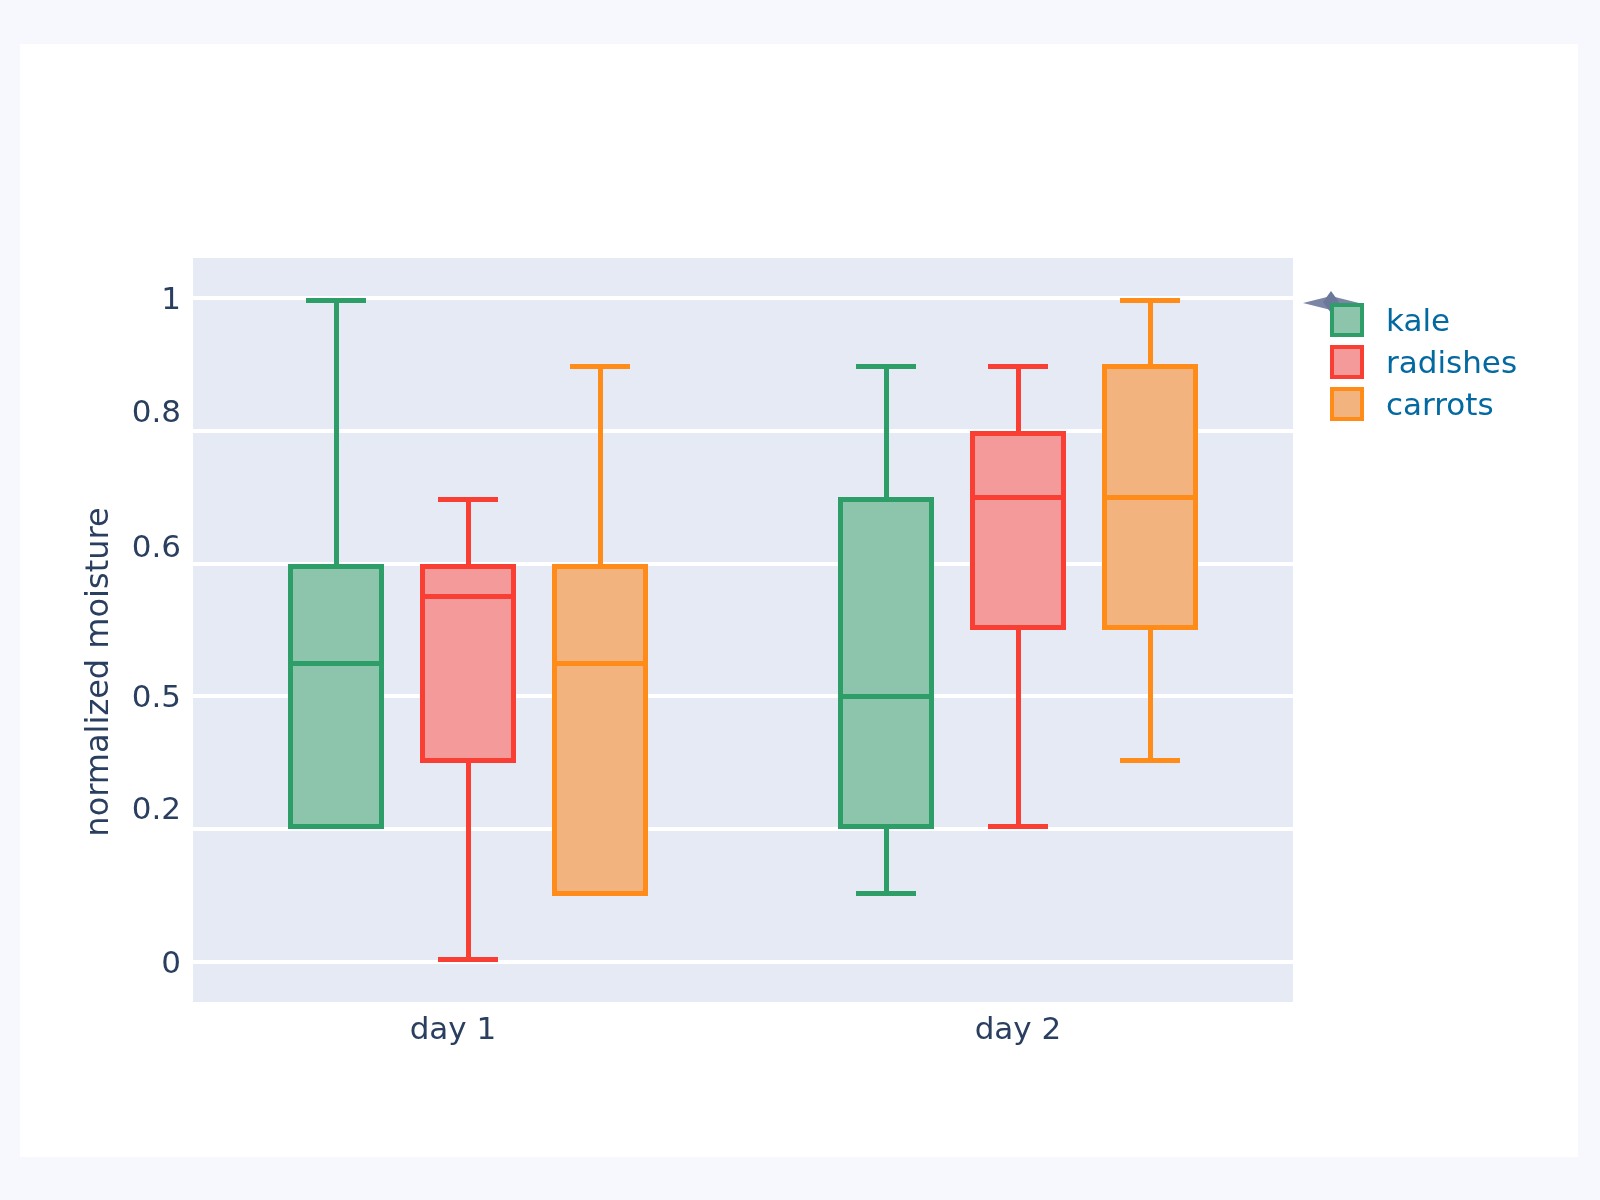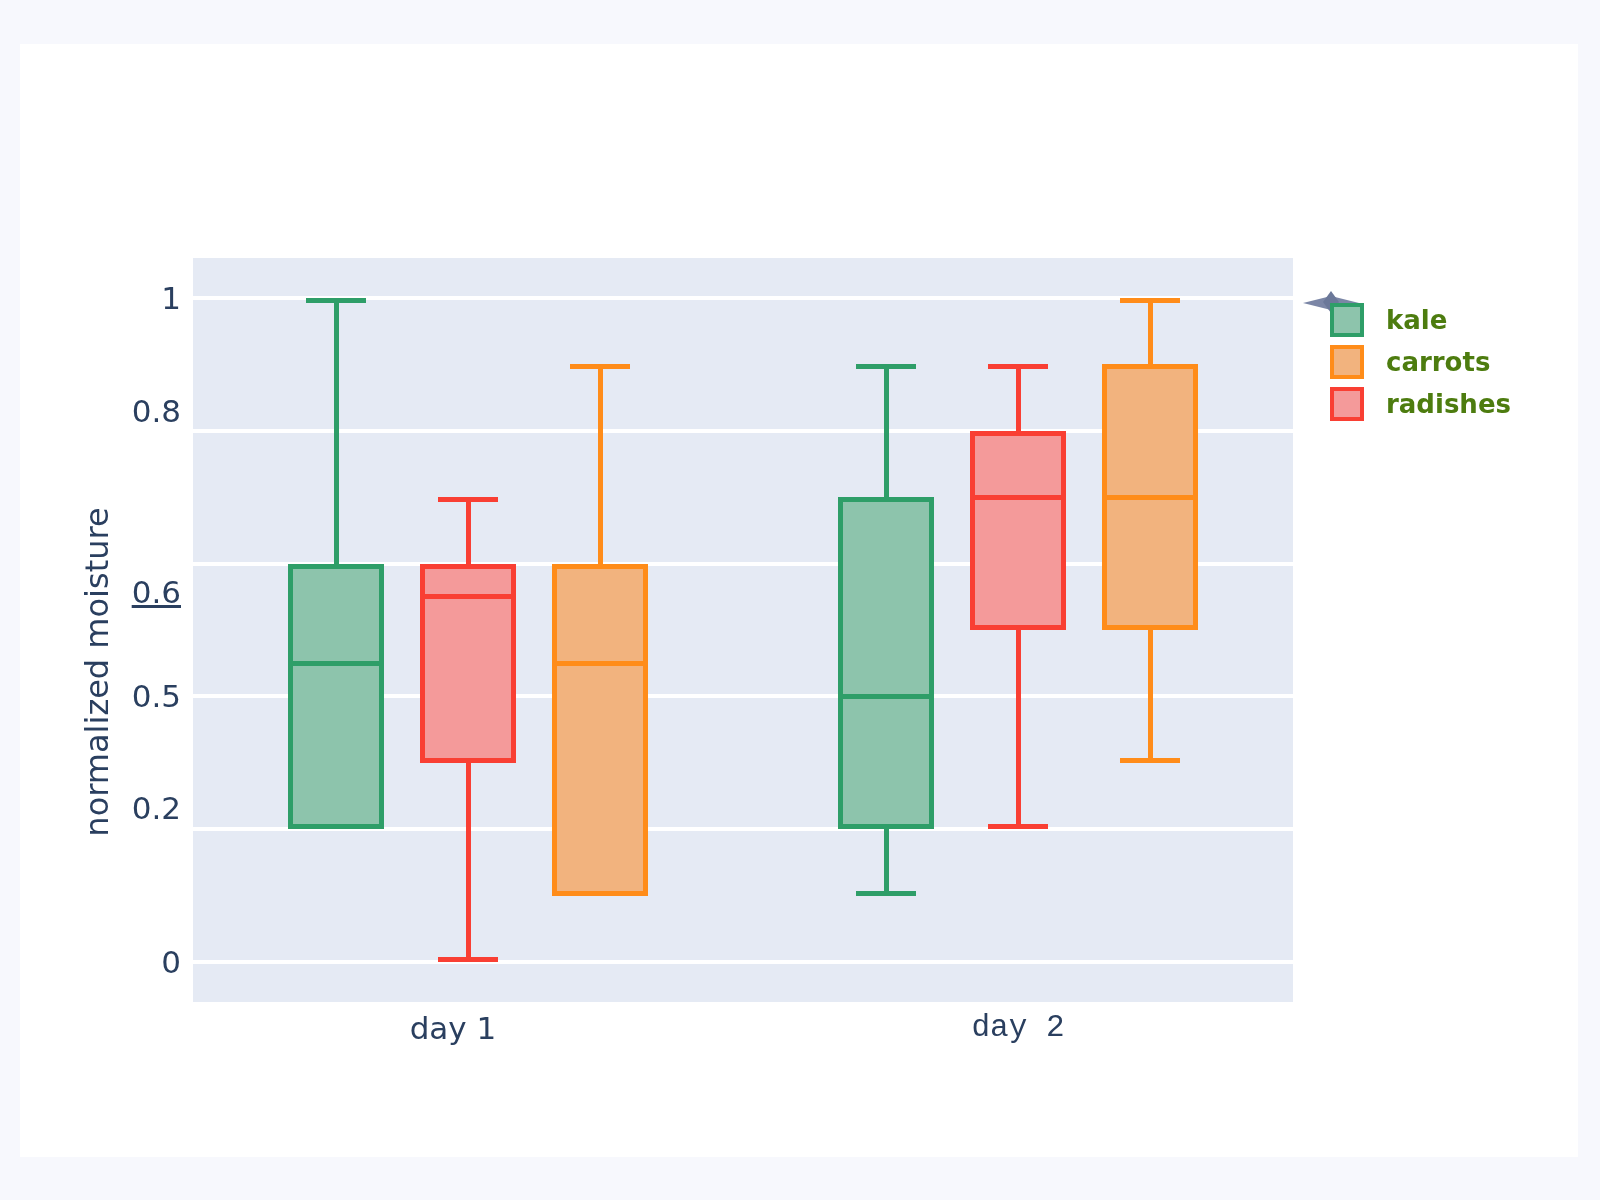--- a/index.html
+++ b/index.html
@@ -64,21 +64,21 @@
   
   .legend{position:absolute;left:1310px;top:255px;width:230px;}
   .legend-row{
     display:flex;align-items:center;
     height:42px;margin-bottom:0px;
   }
   .legend-swatch{
     width:34px;height:34px;box-sizing:border-box;
     border-style:solid;border-width:4px;margin-right:22px;
   }
-  .legend-text{color:#4d7c0f;font-size:26px;line-height:1;font-weight:bold;}
+  .legend-text{color:#0369a1;font-size:31px;line-height:1;}
   .drag-handle{
     position:absolute;left:1283px;top:247px;width:56px;height:22px;
   }
 </style>
 </head>
 <body>
 
 <div class="page-root">
   <div class="card">
     <div class="plot-wrap">
@@ -91,25 +91,25 @@
           <div class="gridline" style="top: 436.429px;"></div>
           <div class="gridline" style="top: 303.571px;"></div>
           <div class="gridline" style="top: 170.714px;"></div>
           <div class="gridline" style="top: 37.8571px;"></div>
         </div>
 
       <div id="axis-layer">
           <div class="ytick-label" style="top: 918.143px;">0</div>
           <div class="ytick-label" style="top: 764px;">0.2</div>
           <div class="ytick-label" style="top: 652.429px;">0.5</div>
-          <div class="ytick-label" style="top: 548px; text-decoration: underline;">0.6</div>
+          <div class="ytick-label" style="top: 502px;">0.6</div>
           <div class="ytick-label" style="top: 367px;">0.8</div>
           <div class="ytick-label" style="top: 253.857px;">1</div>
           <div class="xtick-label" style="left: 433px;">day 1</div>
-          <div class="xtick-label" style="left: 998px; font-family: Liberation Mono, monospace;">day 2</div>
+          <div class="xtick-label" style="left: 998px;">day 2</div>
           <div class="box-group" style="left: 0px; top: 0px; width: 100%; height: 100%;">
             <div class="bx-whisker-line" style="left: 313.5px; top: 253.857px; height: 265.714px; background: rgb(46, 158, 104);"></div>
             <div class="bx-cap" style="left: 286px; top: 253.857px; width: 60px; background: rgb(46, 158, 104);"></div>
             <div class="bx-box" style="left: 268px; top: 519.571px; width: 96px; height: 265.714px; background: rgb(141, 196, 172); border-color: rgb(46, 158, 104); border-width: 5px;"></div>
             <div class="bx-median" style="left: 268px; top: 616.714px; width: 96px; height: 5px; background: rgb(46, 158, 104);"></div>
           </div>
           <div class="box-group" style="left: 0px; top: 0px; width: 100%; height: 100%;">
             <div class="bx-whisker-line" style="left: 863.5px; top: 320.286px; height: 132.857px; background: rgb(46, 158, 104);"></div>
             <div class="bx-cap" style="left: 836px; top: 320.286px; width: 60px; background: rgb(46, 158, 104);"></div>
             <div class="bx-whisker-line" style="left: 863.5px; top: 785.286px; height: 66.4286px; background: rgb(46, 158, 104);"></div>
@@ -155,24 +155,24 @@
           <polygon points="20,11 28,0 36,11 28,22" fill="#6b7899"></polygon>
         </svg>
       </div>
 
       <div class="legend" id="legend">
           <div class="legend-row">
             <div class="legend-swatch" style="background: rgb(141, 196, 172); border-color: rgb(46, 158, 104);"></div>
             <div class="legend-text">kale</div>
           </div>
           <div class="legend-row">
+            <div class="legend-swatch" style="background: rgb(244, 154, 154); border-color: rgb(249, 63, 51);"></div>
+            <div class="legend-text">radishes</div>
+          </div>
+          <div class="legend-row">
             <div class="legend-swatch" style="background: rgb(242, 179, 126); border-color: rgb(255, 140, 25);"></div>
             <div class="legend-text">carrots</div>
-          </div>
-          <div class="legend-row">
-            <div class="legend-swatch" style="background: rgb(244, 154, 154); border-color: rgb(249, 63, 51);"></div>
-            <div class="legend-text">radishes</div>
           </div>
         </div>
 
     </div>
   </div>
 </div>
 
 </body></html>

